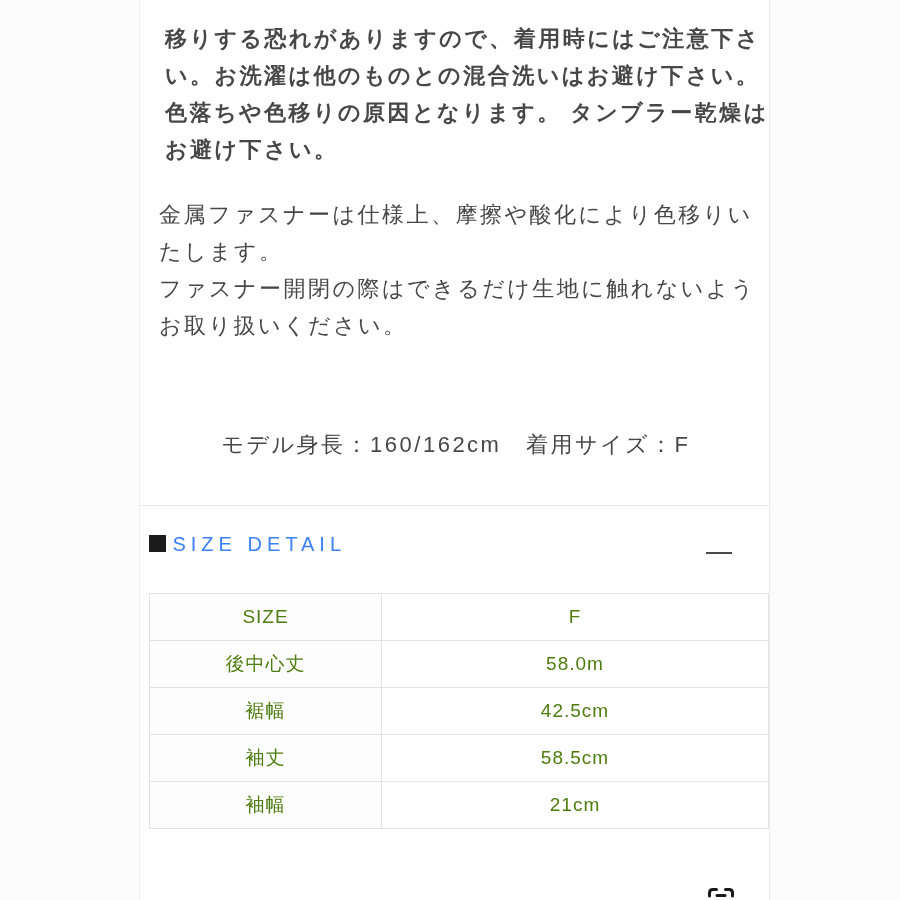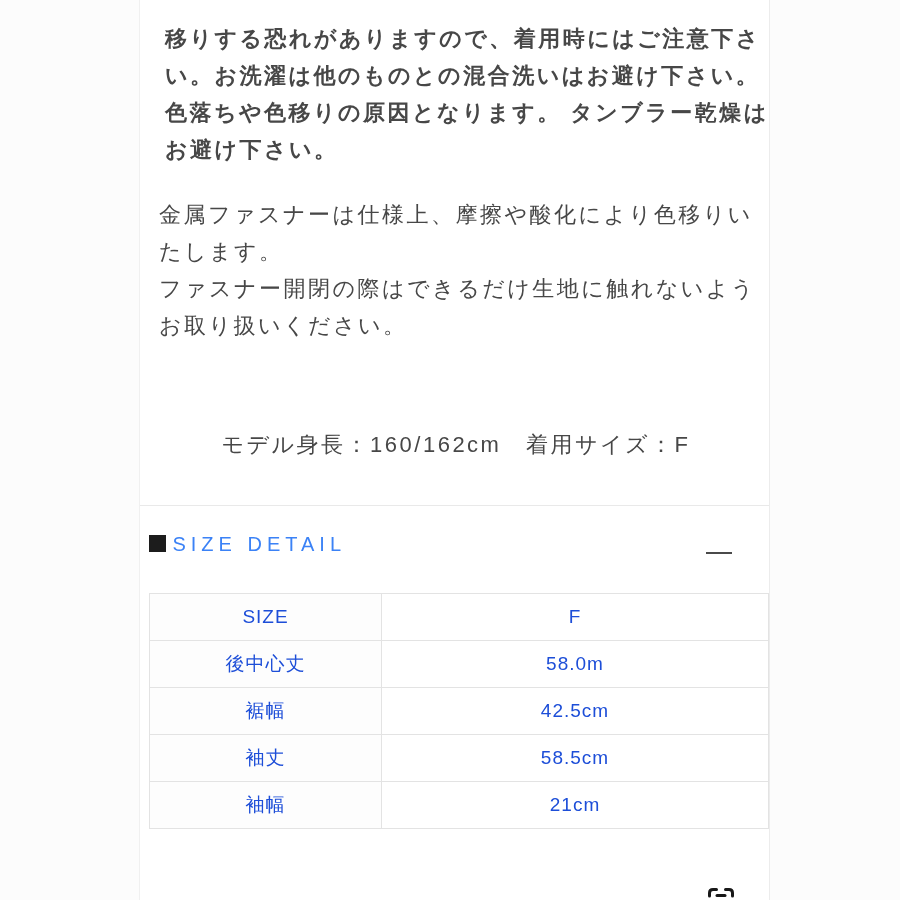--- a/index.html
+++ b/index.html
@@ -111,21 +111,21 @@
     border-collapse: collapse;
     table-layout: fixed;
   }
   .size-table td {
     border: 1px solid #e3e3e3;
     height: 46px;
     text-align: center;
     vertical-align: middle;
     font-size: 19px;
     letter-spacing: 1px;
-    color: #1d4ed8;
+    color: #4d7c0f;
     padding: 0;
   }
   .size-table td.label-cell {
     width: 231px;
     background: #fdfdfd;
   }
   .size-table td.value-cell {
     background: #ffffff;
   }
   .expand-icon-button {

